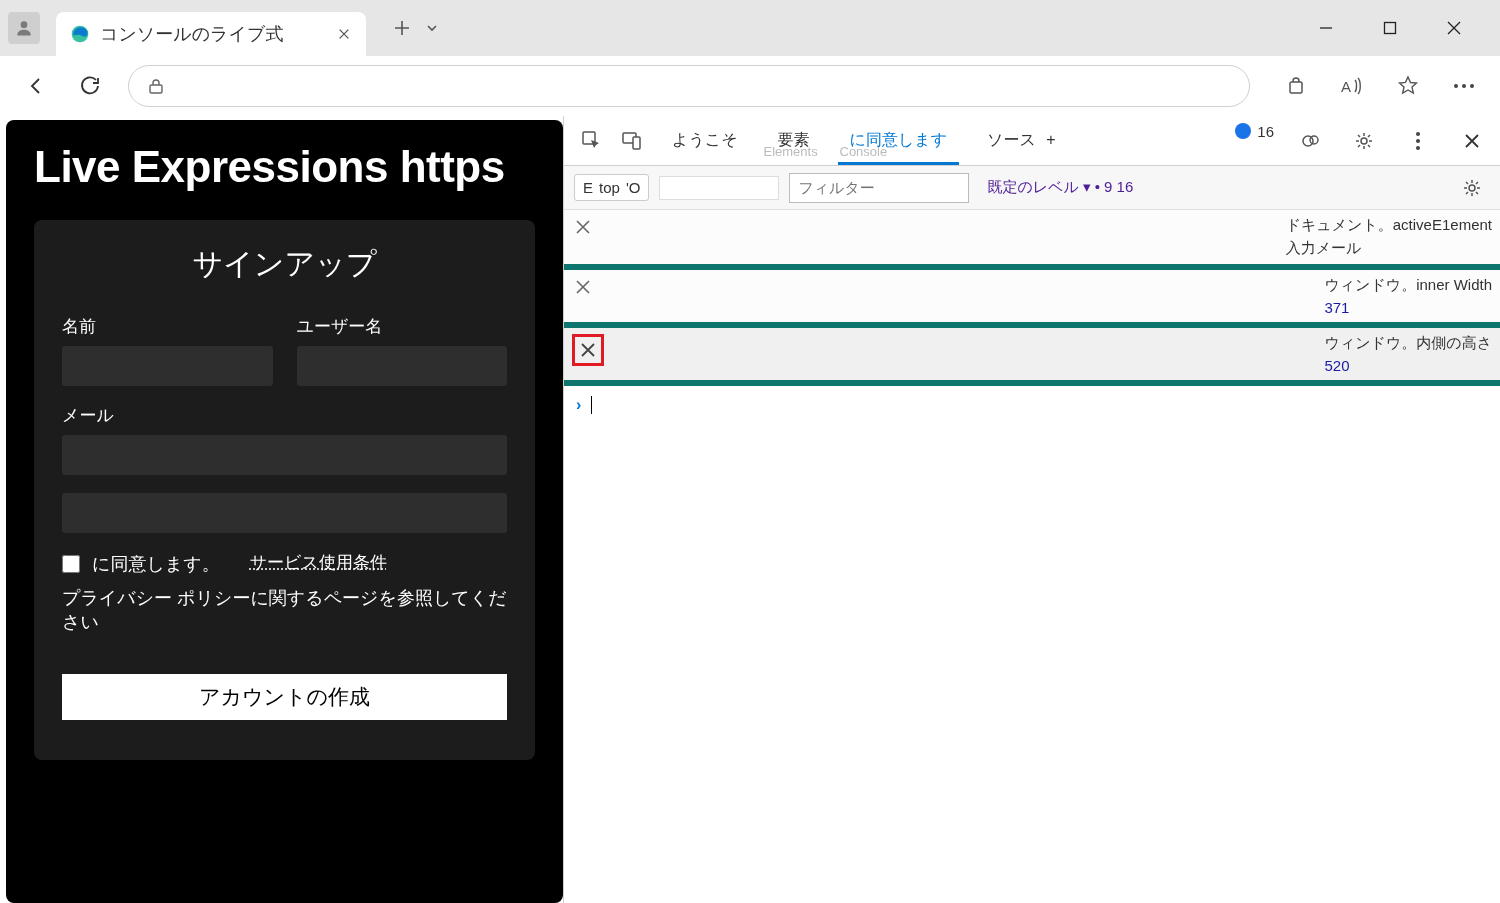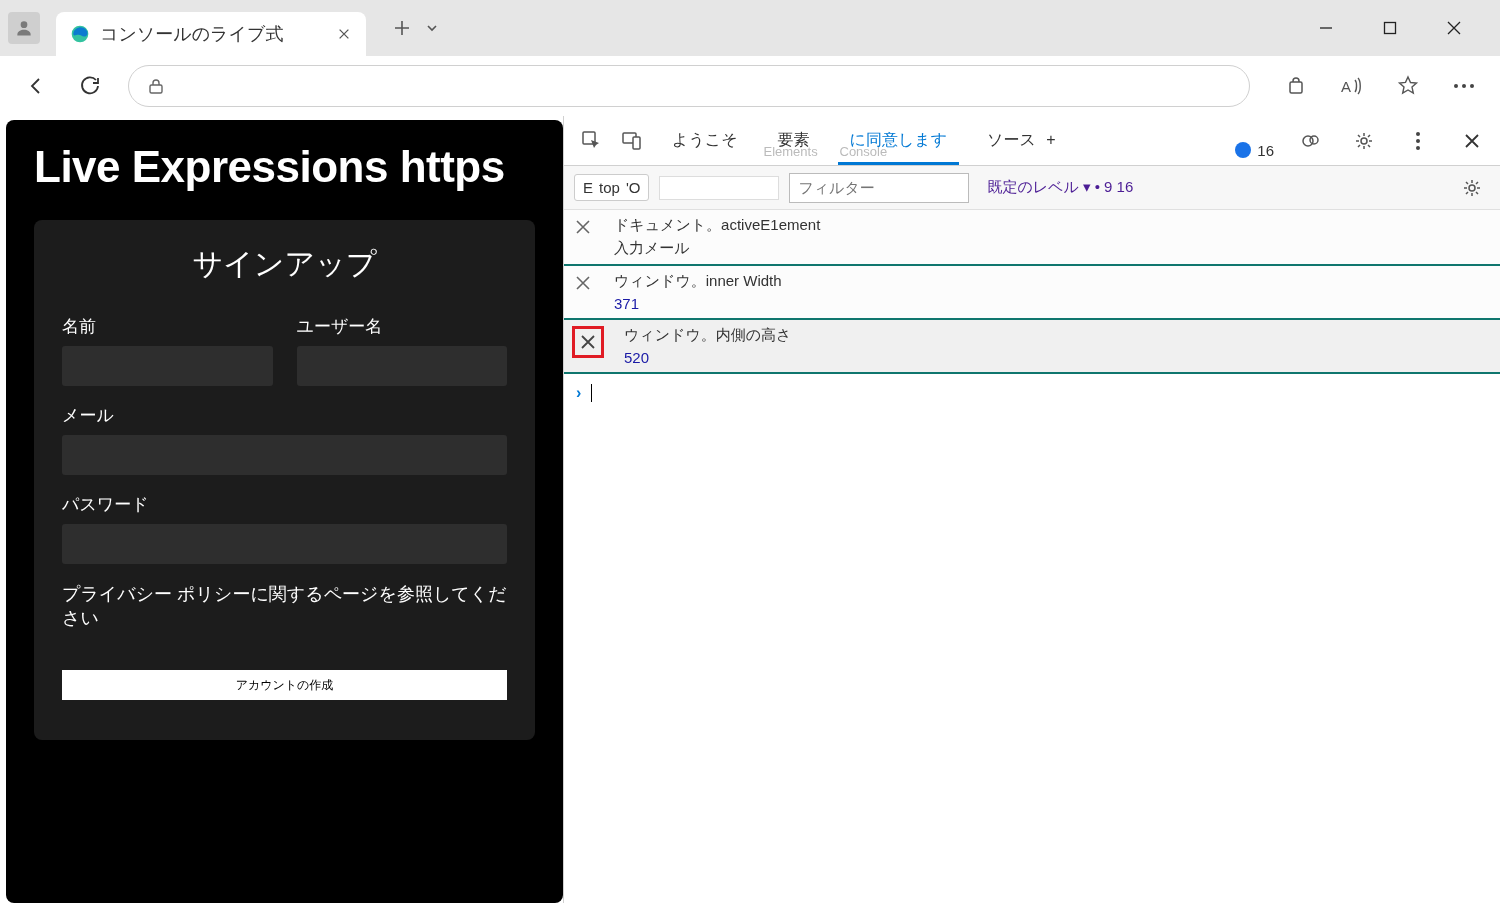--- a/index.html
+++ b/index.html
@@ -37,40 +37,40 @@
 .form-card h2 { text-align: center; font-size: 30px; font-weight: 400; margin-bottom: 30px; }
 .row { display: flex; gap: 24px; margin-bottom: 18px; }
 .field { flex: 1; display: flex; flex-direction: column; gap: 8px; }
 .field label { font-size: 17px; }
 .field input { height: 40px; background: #2e2e2e; border: none; border-radius: 3px; color: #fff; padding: 0 8px; }
 .agree-row { display: flex; align-items: center; gap: 12px; margin-top: 6px; }
 .agree-row input[type=checkbox] { width: 18px; height: 18px; }
 .agree-row .agree-text { font-size: 18px; }
 .agree-row .tos-link { text-decoration: underline dotted; color: #fff; font-size: 17px; padding-bottom: 2px; margin-left: 18px; }
 .privacy-line { font-size: 18px; margin-top: 10px; }
-.submit-btn { width: 100%; height: 30px; background: #fff; color: #000; border: none; font-size: 12px; margin-top: 40px; cursor: pointer; }
+.submit-btn { width: 100%; height: 46px; background: #fff; color: #000; border: none; font-size: 21px; margin-top: 40px; cursor: pointer; }
 
 
 .devtools { flex: 1; display: flex; flex-direction: column; border-left: 1px solid #d0d0d0; }
 .dt-tabs { height: 50px; display: flex; align-items: center; padding: 0 10px; border-bottom: 1px solid #d0d0d0; gap: 4px; }
 .dt-icon-btn { width: 36px; height: 36px; display: flex; align-items: center; justify-content: center; cursor: pointer; }
 .dt-tab { padding: 4px 18px; font-size: 16px; color: #333; cursor: pointer; position: relative; }
 .dt-tab.active { color: #0078d4; }
 .dt-tab.active::after { content:""; position:absolute; left:6px; right:6px; bottom:-10px; height:3px; background:#0078d4; }
-.dt-right { margin-left: auto; display: flex; align-items: flex-end; gap: 18px; }
+.dt-right { margin-left: auto; display: flex; align-items: flex-start; gap: 18px; }
 .issue-pill { display: flex; align-items: center; gap: 6px; font-size: 15px; color: #333; }
 .issue-dot { width: 16px; height: 16px; background: #1a73e8; border-radius: 50%; }
 
 .dt-subbar { height: 44px; display: flex; align-items: center; padding: 0 10px; border-bottom: 1px solid #e0e0e0; gap: 10px; background: #f7f7f7; }
 .context-sel { font-size: 15px; color: #333; display: flex; align-items: center; gap: 6px; padding: 4px 8px; background: #fff; border: 1px solid #ccc; border-radius: 3px; }
 .filter-input { width: 180px; height: 30px; border: 1px solid #bbb; padding: 0 8px; font-size: 15px; background: #fff; }
 .levels { font-size: 15px; color: #4c1d95; margin-left: 8px; }
 
 .live-exprs { background: #fcfcfc; }
-.live-row { border-bottom: 2px solid #0f766e; padding: 6px 8px; display: flex; align-items: flex-start; gap: 20px; }
+.live-row { border-bottom: 6px solid #0f766e; padding: 6px 8px; display: flex; align-items: flex-start; gap: 20px; justify-content: space-between; }
 .live-row.sel { background: #f0f0f0; }
 .live-close { width: 22px; height: 22px; display: flex; align-items: center; justify-content: center; cursor: pointer; }
 .live-body { display: flex; flex-direction: column; gap: 4px; }
 .live-expr { font-size: 15px; color: #333; }
 .live-val  { font-size: 15px; color: #333; }
 .live-val.num { color: #1a1aa6; font-weight: 500; }
 .hl-box { border: 3px solid #e01b24; padding: 2px; display:inline-flex; }
 
 .prompt-row { padding: 10px 12px; display: flex; align-items: center; gap: 10px; }
 .prompt-chev { color: #0078d4; font-size: 16px; font-weight: bold; }
@@ -196,23 +196,27 @@
         </div>
       </div>
       <div class="row">
         <div class="field">
           <label>メール</label>
           <input type="text" style="">
         </div>
       </div>
       <div class="row">
         <div class="field">
-          <label>パスワード</label>
           <input type="password" style="">
         </div>
+      </div>
+      <div class="agree-row">
+        <input type="checkbox" style="">
+        <span class="agree-text">に同意します。</span>
+        <span class="tos-link">サービス使用条件</span>
       </div>
       <div class="privacy-line">プライバシー ポリシーに関するページを参照してください</div>
       <button class="submit-btn">アカウントの作成</button>
     </div>
   </div>
 
   <div class="devtools">
     <div class="dt-tabs">
       <div class="dt-icon-btn">
         <svg width="22" height="22" viewBox="0 0 22 22">

